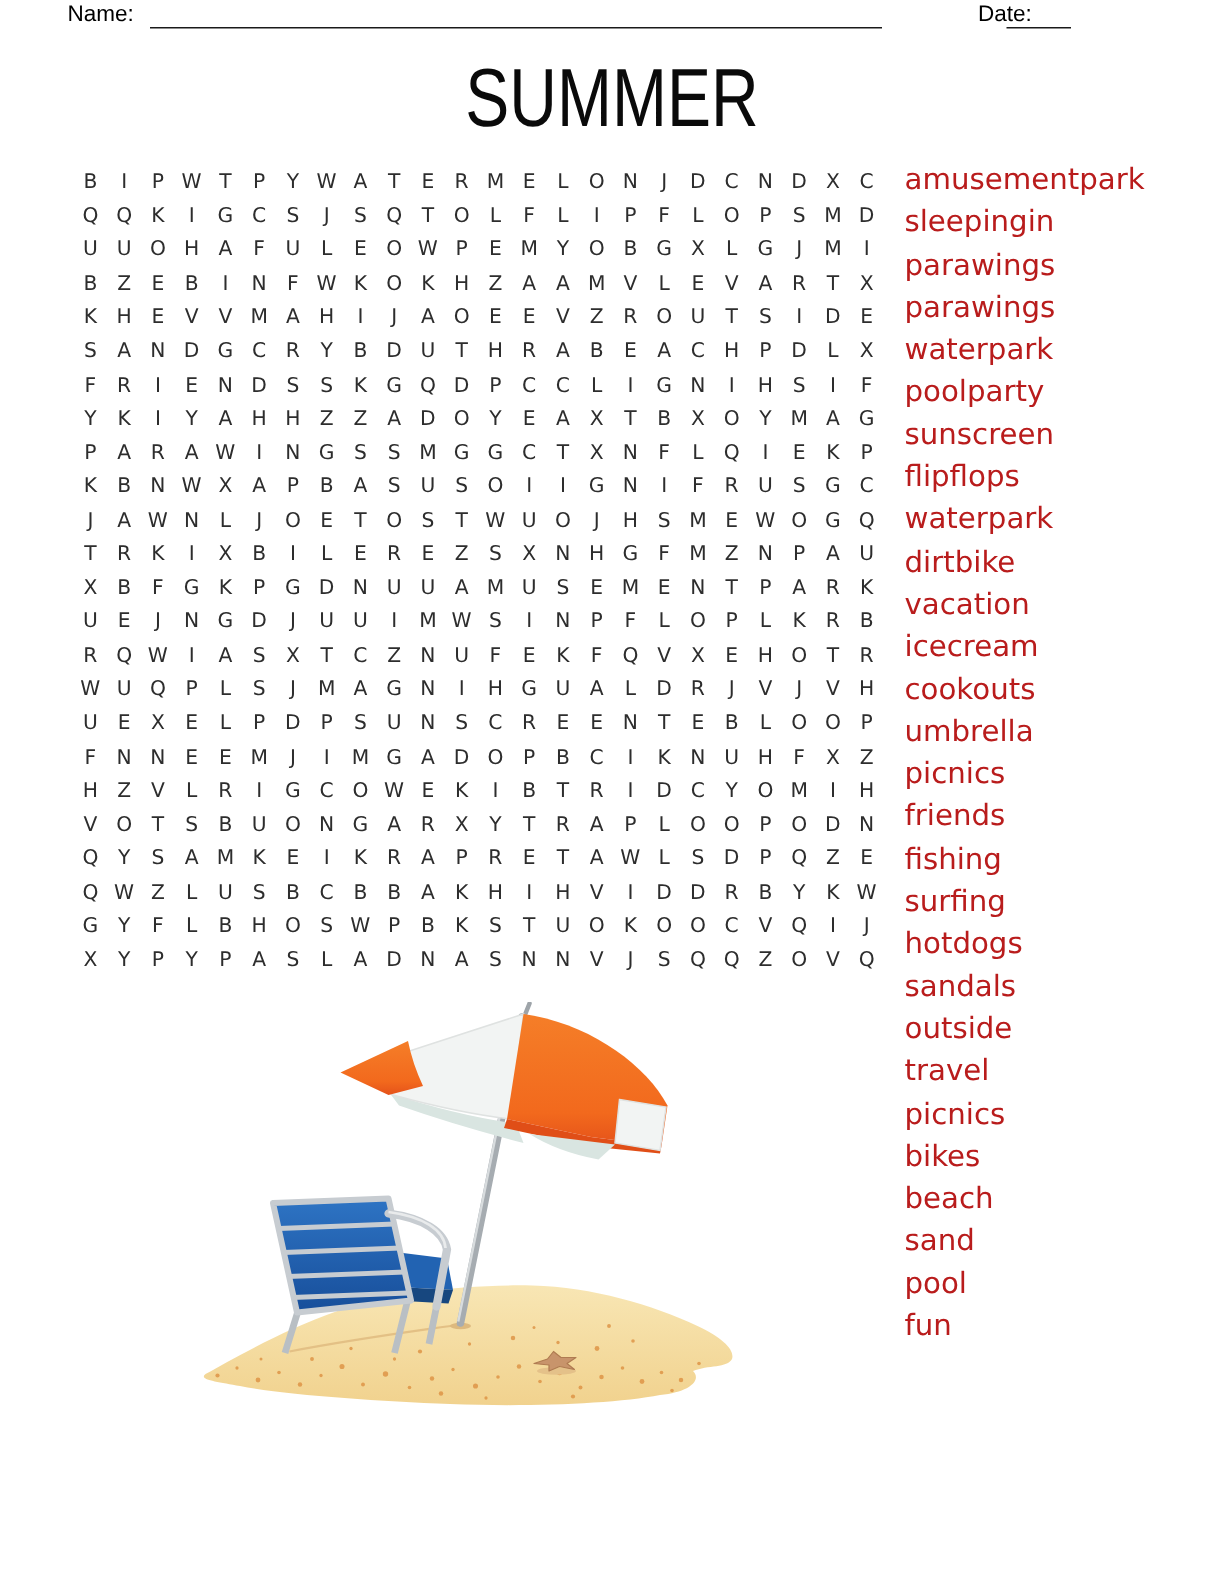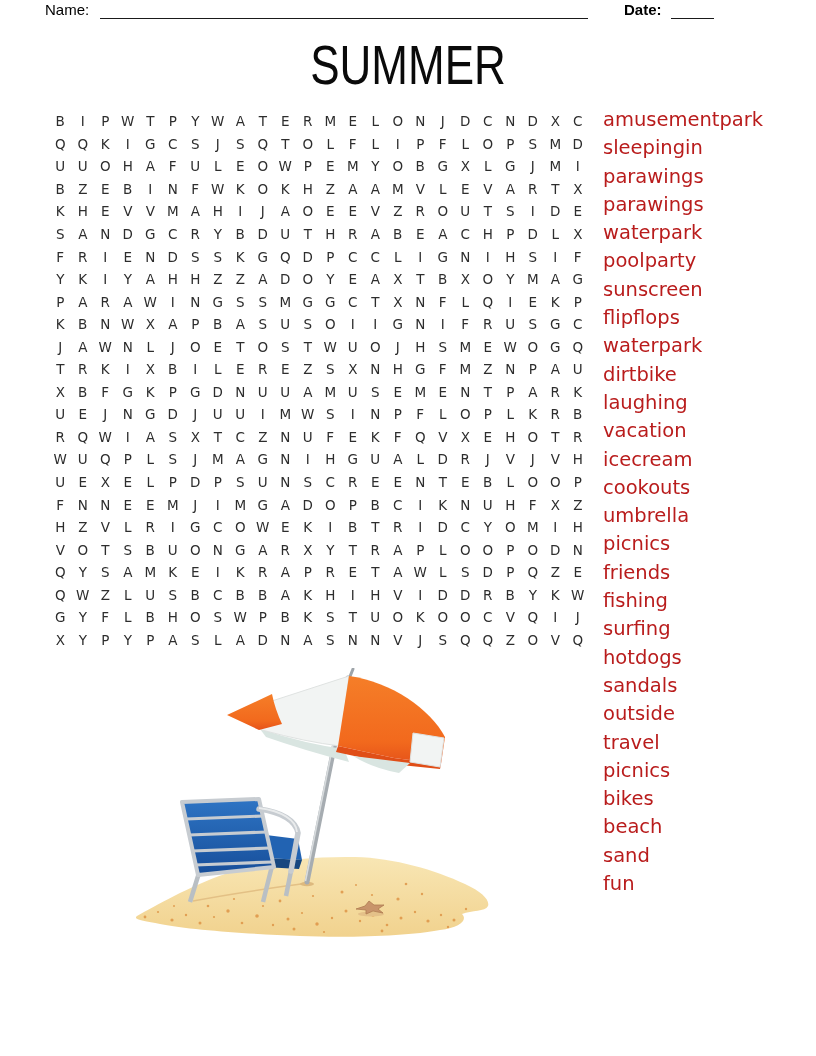--- a/index.html
+++ b/index.html
@@ -3,21 +3,21 @@
 <meta charset="utf-8">
 <style>
   html,body{margin:0;padding:0;background:#fff;}
   .page{position:relative;width:816px;height:1056px;background:#ffffff;
         font-family:"DejaVu Sans",sans-serif;overflow:hidden;}
 
   
   .hdr-label{position:absolute;top:1px;font-size:15px;color:#000;
              font-family:"Liberation Sans",sans-serif;}
   .lbl-name{left:45px;}
-  .lbl-date{left:624px;font-weight:bold;}
+  .lbl-date{left:652px;}
   .fill-line{position:absolute;top:2px;height:16px;border-bottom:1.5px solid #1a1a1a;}
   .name-line{left:100px;width:488px;}
   .date-line{left:671px;width:43px;}
 
   
   .title{position:absolute;top:33px;left:0;width:816px;margin:0;text-align:center;
          font-family:"Liberation Sans",sans-serif;font-weight:400;font-size:55px;
          color:#0a0a0a;transform:scaleX(0.8);letter-spacing:0;}
 
   
@@ -628,37 +628,37 @@
       <li>amusementpark</li>
       <li>sleepingin</li>
       <li>parawings</li>
       <li>parawings</li>
       <li>waterpark</li>
       <li>poolparty</li>
       <li>sunscreen</li>
       <li>flipflops</li>
       <li>waterpark</li>
       <li>dirtbike</li>
-      <li>laughing</li>
       <li>vacation</li>
       <li>icecream</li>
       <li>cookouts</li>
       <li>umbrella</li>
       <li>picnics</li>
       <li>friends</li>
       <li>fishing</li>
       <li>surfing</li>
       <li>hotdogs</li>
       <li>sandals</li>
       <li>outside</li>
       <li>travel</li>
       <li>picnics</li>
       <li>bikes</li>
       <li>beach</li>
       <li>sand</li>
+      <li>pool</li>
       <li>fun</li>
     </ul>
 
   <svg class="scene" width="400" height="312" viewBox="0 0 400 312">
     <defs>
       <linearGradient id="gSand" x1="0" y1="0" x2="0" y2="1">
         <stop offset="0" stop-color="#F8E6B4"></stop>
           <stop offset="1" stop-color="#F1D28E"></stop>
       </linearGradient>
       <linearGradient id="gOr" x1="0" y1="0" x2="0" y2="1">

